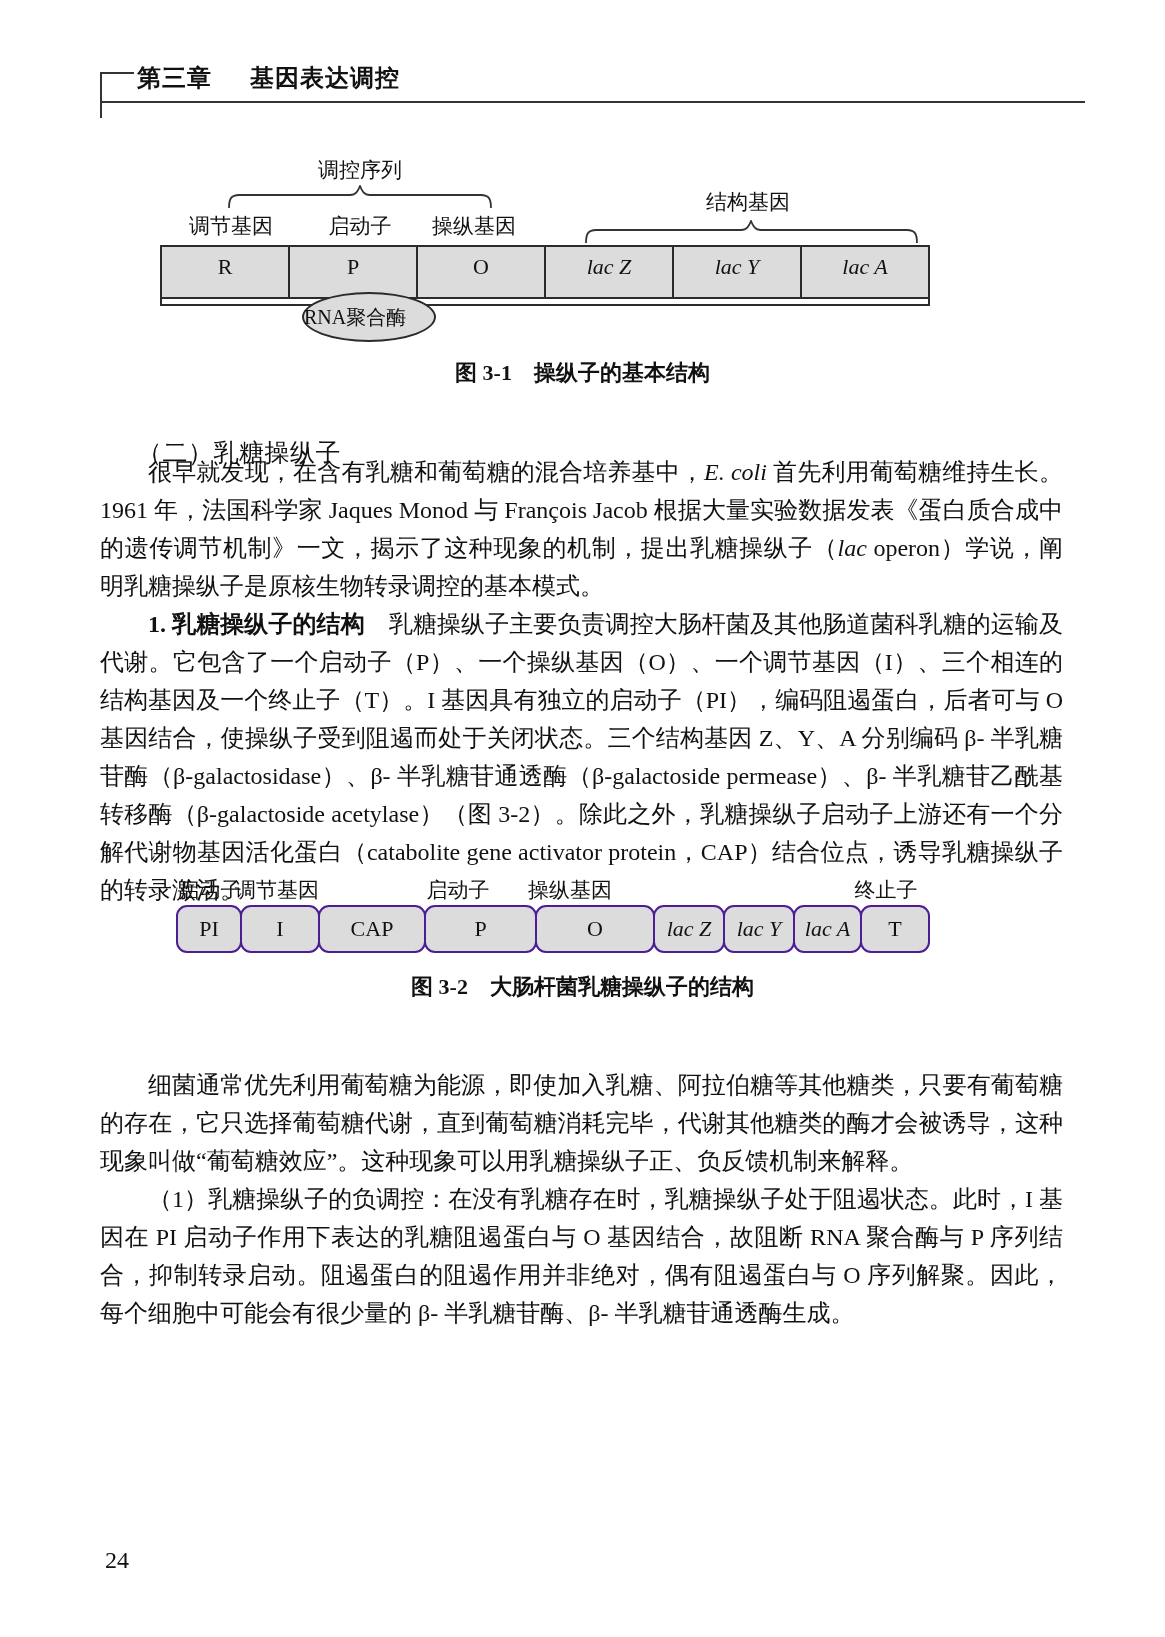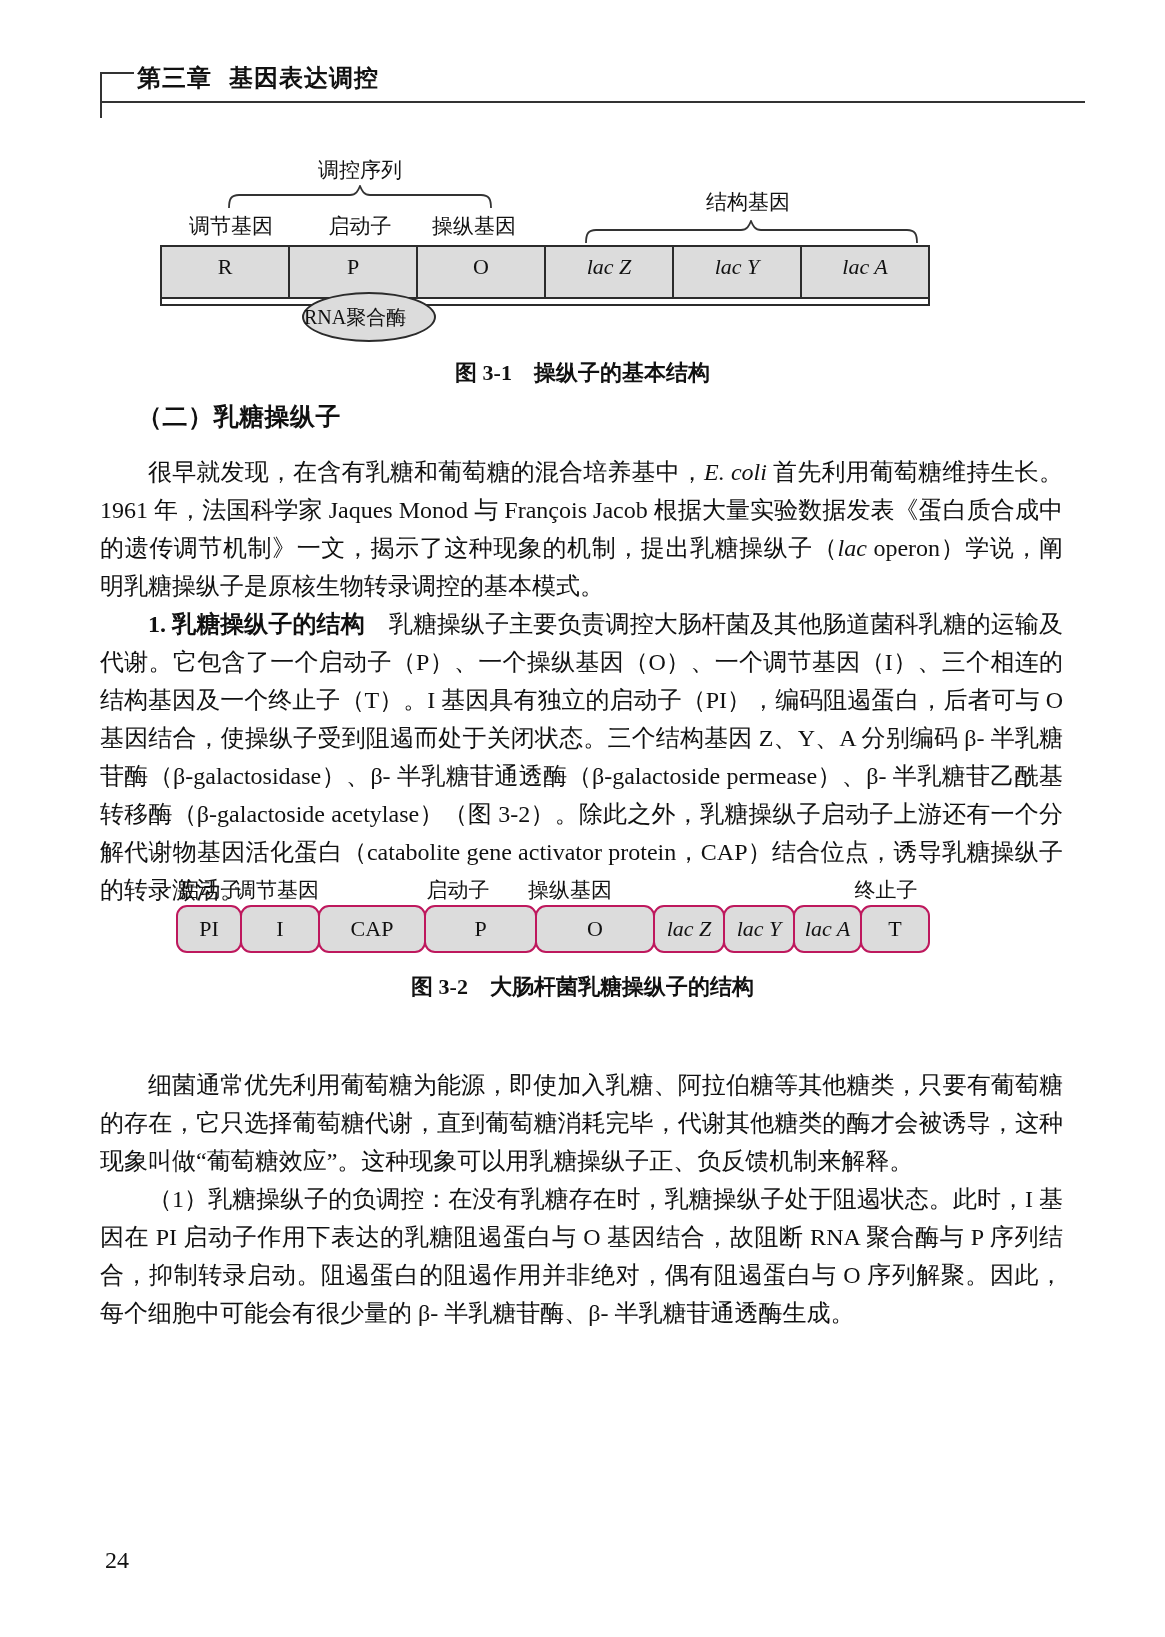--- a/index.html
+++ b/index.html
@@ -10,21 +10,21 @@
     overflow:hidden;
     font-family:"Liberation Serif","DejaVu Serif",serif;
     color:#111;
   }
   .abs{position:absolute;}
   
   .chapter-title{
     left:137px;top:62px;
     font-family:"Liberation Sans","DejaVu Sans",sans-serif;
     font-weight:bold;font-size:24px;letter-spacing:1px;
-    display:flex;gap:17px;
+    display:flex;gap:38px;
   }
   .hdr-tick-top{left:100px;top:72px;width:34px;height:2px;background:#333;}
   .hdr-tick-vert{left:100px;top:72px;width:2px;height:46px;background:#333;}
   .hdr-rule{left:100px;top:101px;width:985px;height:2px;background:#333;}
   
   .fig-label{
     font-size:21px;color:#111;text-align:center;
     transform:translateX(-50%);white-space:nowrap;
   }
   .brace-svg{display:block;}
@@ -46,30 +46,30 @@
     font-size:20px;z-index:5;box-sizing:border-box;
   }
   .fig-caption{
     left:0;width:1165px;text-align:center;
     font-family:Liberation Serif, serif;
     font-weight:bold;font-size:22px;
   }
   
   .round-row{left:176px;top:905px;display:flex;}
   .round-box{
-    height:48px;background:#dcdcdc;border:2px solid #be185d;
+    height:48px;background:#dcdcdc;border:2px solid #4c1d95;
     border-radius:11px;box-sizing:border-box;
     display:flex;align-items:center;justify-content:center;
     font-size:22px;margin-right:-2px;
   }
   
   .section-heading{
-    left:137px;top:400px;
+    left:137px;top:436px;
     font-family:"Liberation Sans","DejaVu Sans",sans-serif;
-    font-weight:bold;font-size:25px;letter-spacing:0.5px;
+    font-weight:normal;font-size:25px;letter-spacing:0.5px;
   }
   .body-block{
     left:100px;width:963px;
     font-size:24px;line-height:38px;
     text-align:justify;
   }
   .body-block p{margin:0;text-indent:2em;}
   .seg-i{font-style:italic;}
   .seg-b{font-weight:bold;}
   .page-number{left:105px;top:1547px;font-size:24px;}

